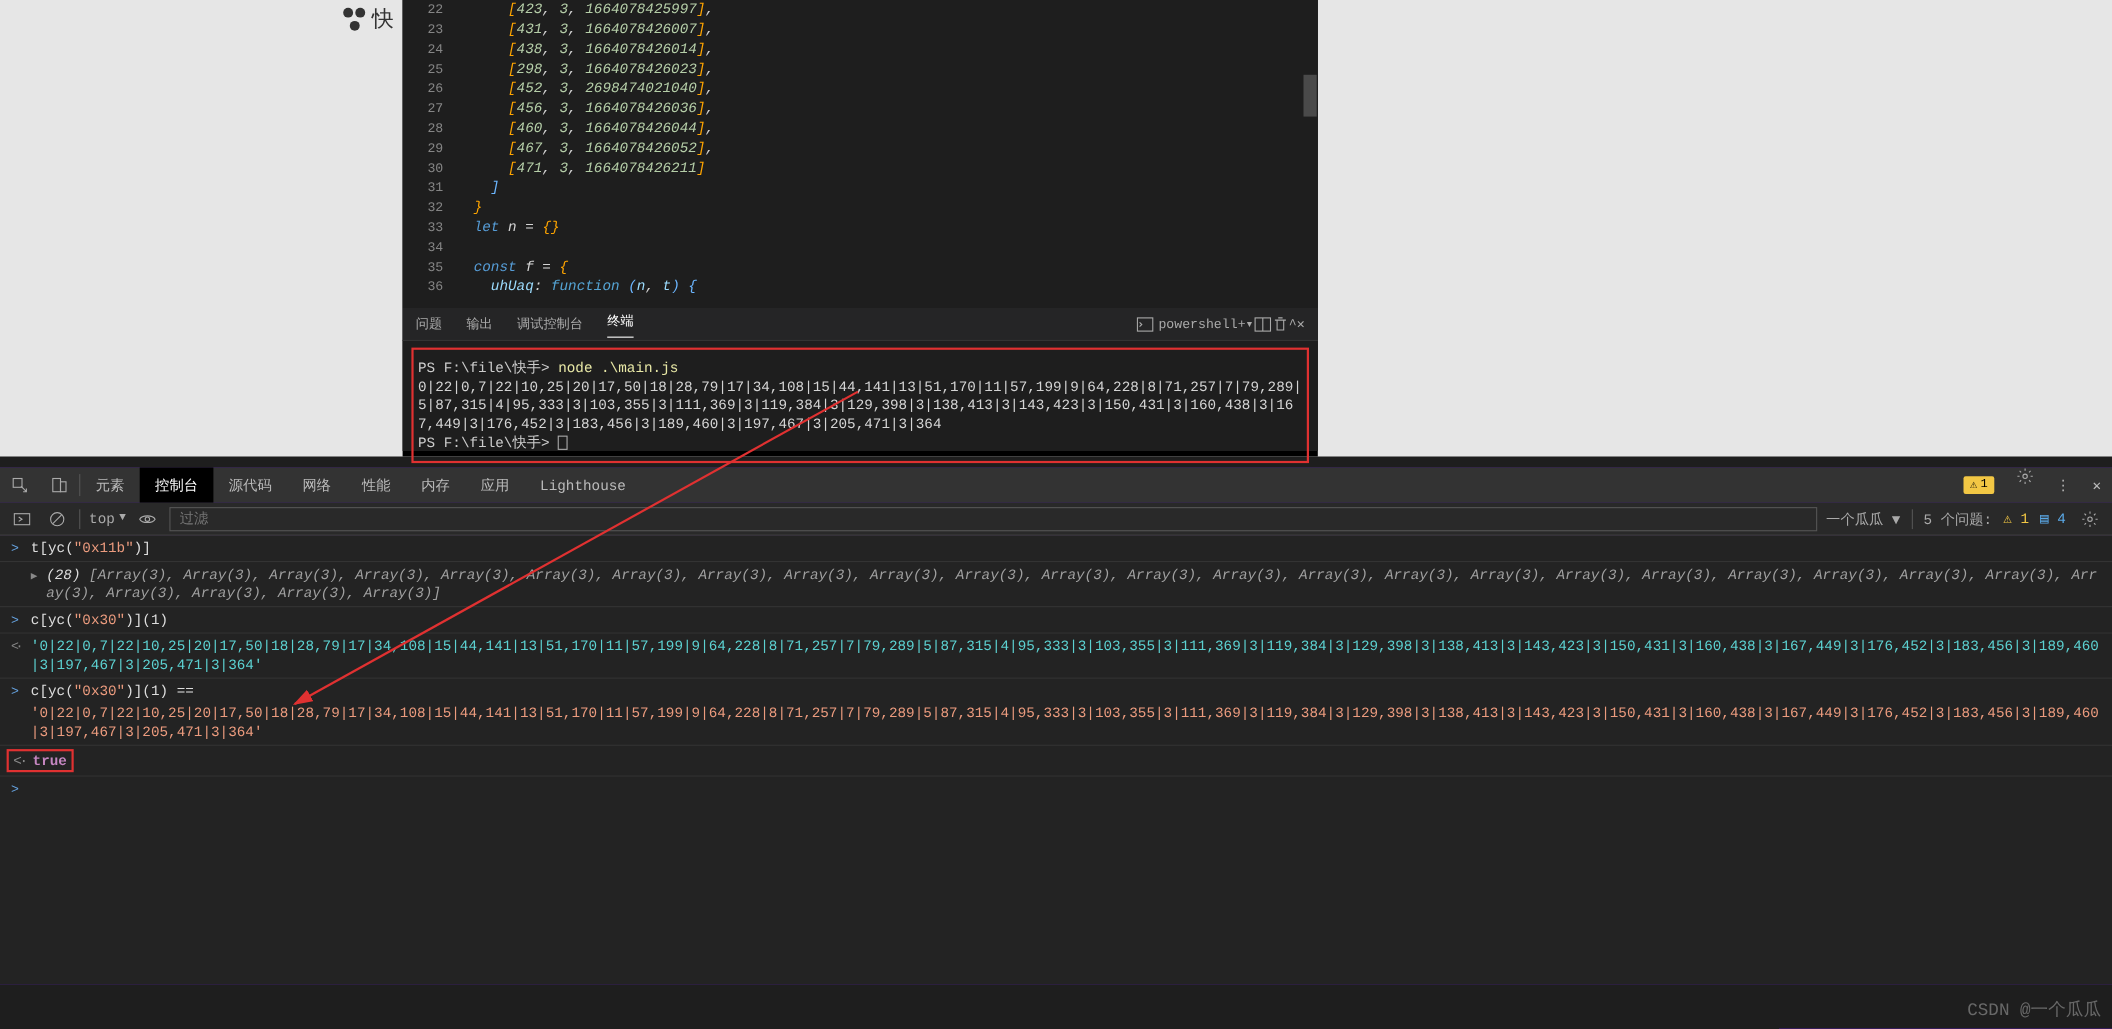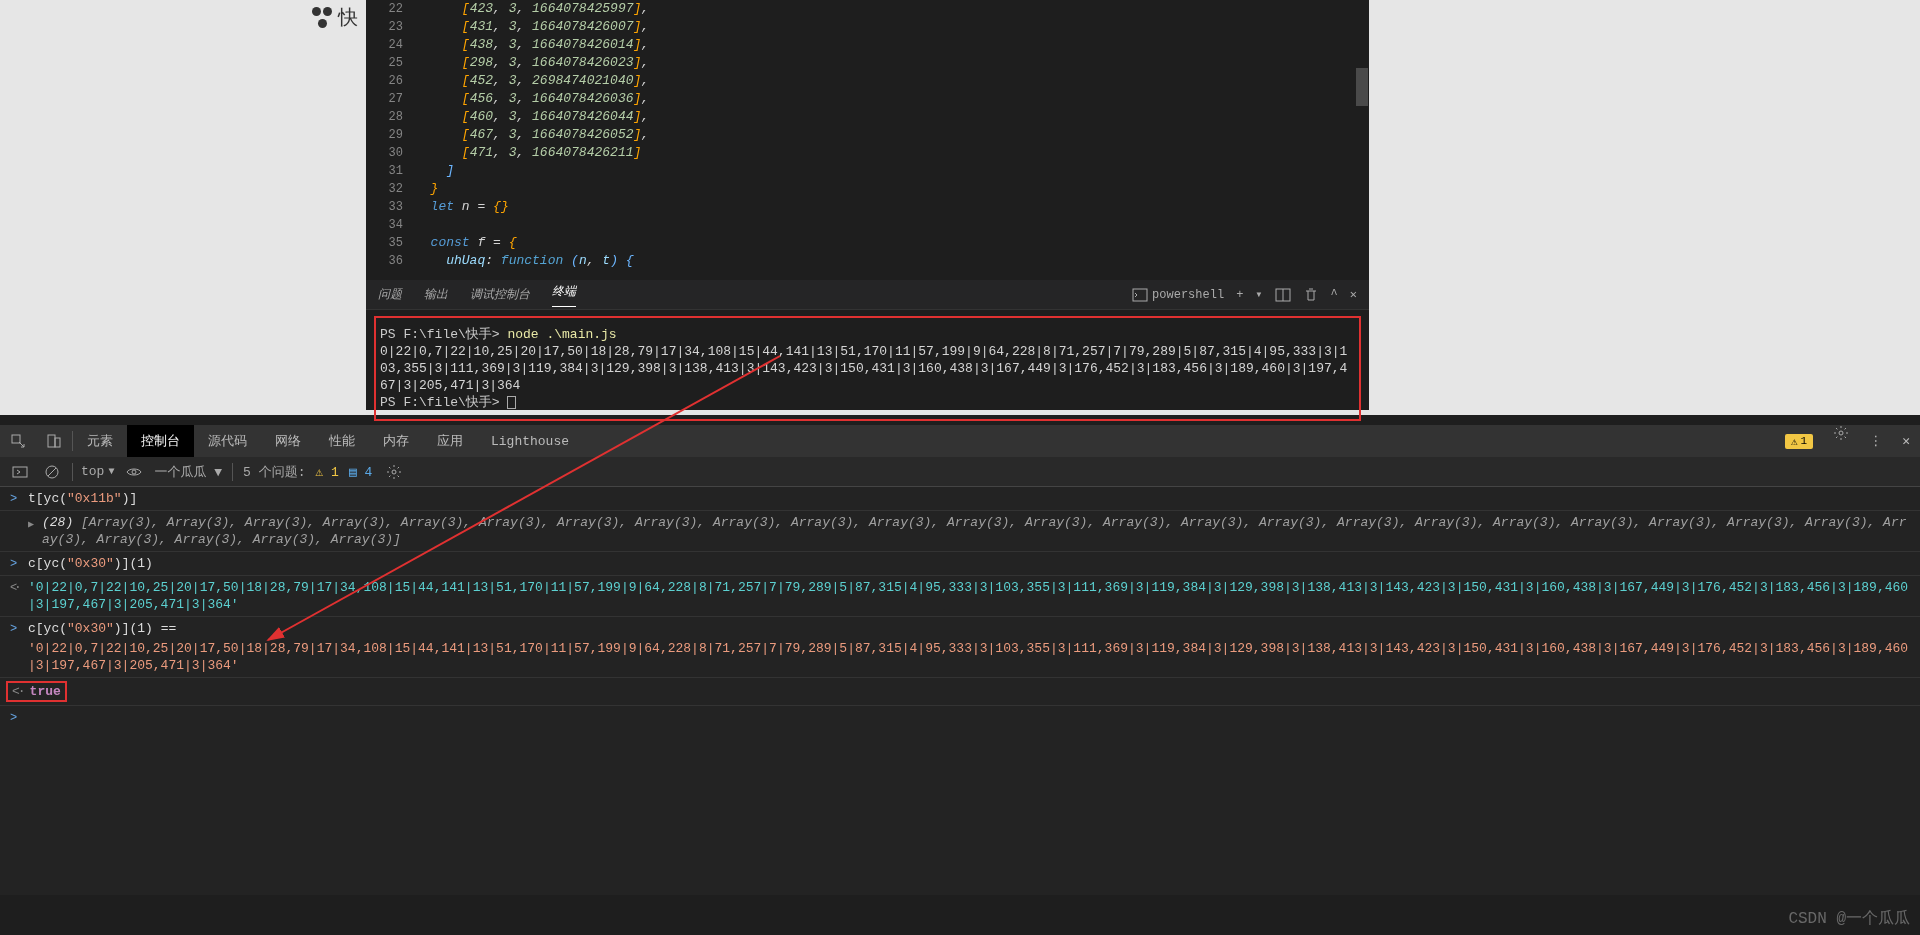--- a/index.html
+++ b/index.html
@@ -1,27 +1,27 @@
 <!DOCTYPE html>
 <html><head>
 <meta charset="utf-8">
 <style>
 * { margin: 0; padding: 0; box-sizing: border-box; font-family: Consolas, Monaco, 'Courier New', monospace; }
 body { background: #1e1e1e; width: 1920px; height: 935px; position: relative; overflow: hidden; color: #d4d4d4; font-size: 13px; }
 .top-bg { position: absolute; top: 0; left: 0; right: 0; height: 415px; background: #e6e6e6; }
-.editor-wrap { position: absolute; left: 366px; top: 0; width: 1003px; height: 415px; background: #e5e5e5; }
+.editor-wrap { position: absolute; left: 366px; top: 0; width: 832px; height: 415px; background: #000000; }
 .editor-body { display: flex; background: #1e1e1e; height: 280px; }
 .gutter { width: 45px; text-align: right; color: #858585; padding-right: 8px; line-height: 18px; font-size: 12px; }
 .code-area { flex: 1; line-height: 18px; font-size: 13px; font-style: italic; white-space: pre; padding-left: 4px; }
 .y { color: #ffa500; } .b { color: #6cb6ff; } .n { color: #b5cea8; } .p { color: #d4d4d4; } .k { color: #569cd6; } .k2 { color: #55a4d4; font-style: italic; margin-top: 32px; } .pm { color: #9cdcfe; }
 .scroll-slider { position: absolute; right: 1px; top: 68px; width: 12px; height: 38px; background: #4a4a4a; }
 .panel-tabs { display: flex; height: 30px; align-items: center; padding: 0 12px; border-bottom: 1px solid #333; background: #252526; font-size: 12px; color: #aaa; }
-.panel-tabs .ptab { margin-right: 22px; cursor: pointer; font-style: italic; }
+.panel-tabs .ptab { margin-right: 22px; cursor: pointer; }
 .panel-tabs .ptab.active { color: #fff; border-bottom: 1px solid #fff; padding-bottom: 6px; }
-.panel-right { margin-left: auto; display: flex; align-items: center; gap: 12px; color: #aaa; }
+.panel-right { margin-left: auto; display: flex; align-items: center; color: #aaa; }
 .panel-right span, .panel-right svg { cursor: pointer; }
 .terminal-area { background: #1e1e1e; padding: 6px 8px; font-size: 13px; color: #d4d4d4; height: 100px; }
 .term-box { border: 2px solid #e03131; padding: 8px 4px; line-height: 17px; word-break: break-all; font-family: Consolas, monospace; }
 .term-prompt { color: #ccc; } .term-cmd { color: #e8e8a6; }
 .cursor-box { display: inline-block; width: 9px; height: 13px; border: 1px solid #aaa; vertical-align: middle; }
 .logo-hint { position: absolute; left: 310px; top: 4px; color: #333; font-size: 20px; display: flex; align-items: center; gap: 4px; }
 .logo-dots { width: 24px; height: 24px; position: relative; }
 .logo-dots::before, .logo-dots::after { content: ''; position: absolute; width: 9px; height: 9px; border-radius: 50%; background: #333; }
 .logo-dots::before { top: 1px; left: 2px; } .logo-dots::after { top: 1px; left: 13px; box-shadow: -5px 12px 0 #333; }
 
@@ -174,20 +174,21 @@
     <span class="scope">
         <span>top</span> 
         <span style="font-size:10px;">▼</span>
       </span>
     <span class="tbtn">
         <svg class="ic" viewBox="0 0 16 16">
           <path d="M1 8c2-4 12-4 14 0-2 4-12 4-14 0z" stroke="#aaa" fill="none"></path>
           <circle cx="8" cy="8" r="2" stroke="#aaa" fill="none"></circle>
         </svg>
       </span>
+    <input class="filter-input" placeholder="过滤" style="">
     <div class="right-block">
       <span class="drop"><span>一个瓜瓜</span> ▼</span>
       <span class="sep2"></span>
       <span>5 个问题:</span>
       <span class="issue-warn">⚠ <span>1</span></span>
       <span class="issue-info">▤ <span>4</span></span>
       <span class="tbtn">
           <svg class="ic" viewBox="0 0 16 16">
             <circle cx="8" cy="8" r="2" stroke="#aaa" fill="none"></circle>
             <path d="M8 1v2M8 13v2M1 8h2M13 8h2M3 3l1.4 1.4M11.6 11.6L13 13M3 13l1.4-1.4M11.6 4.4L13 3" stroke="#aaa"></path>

